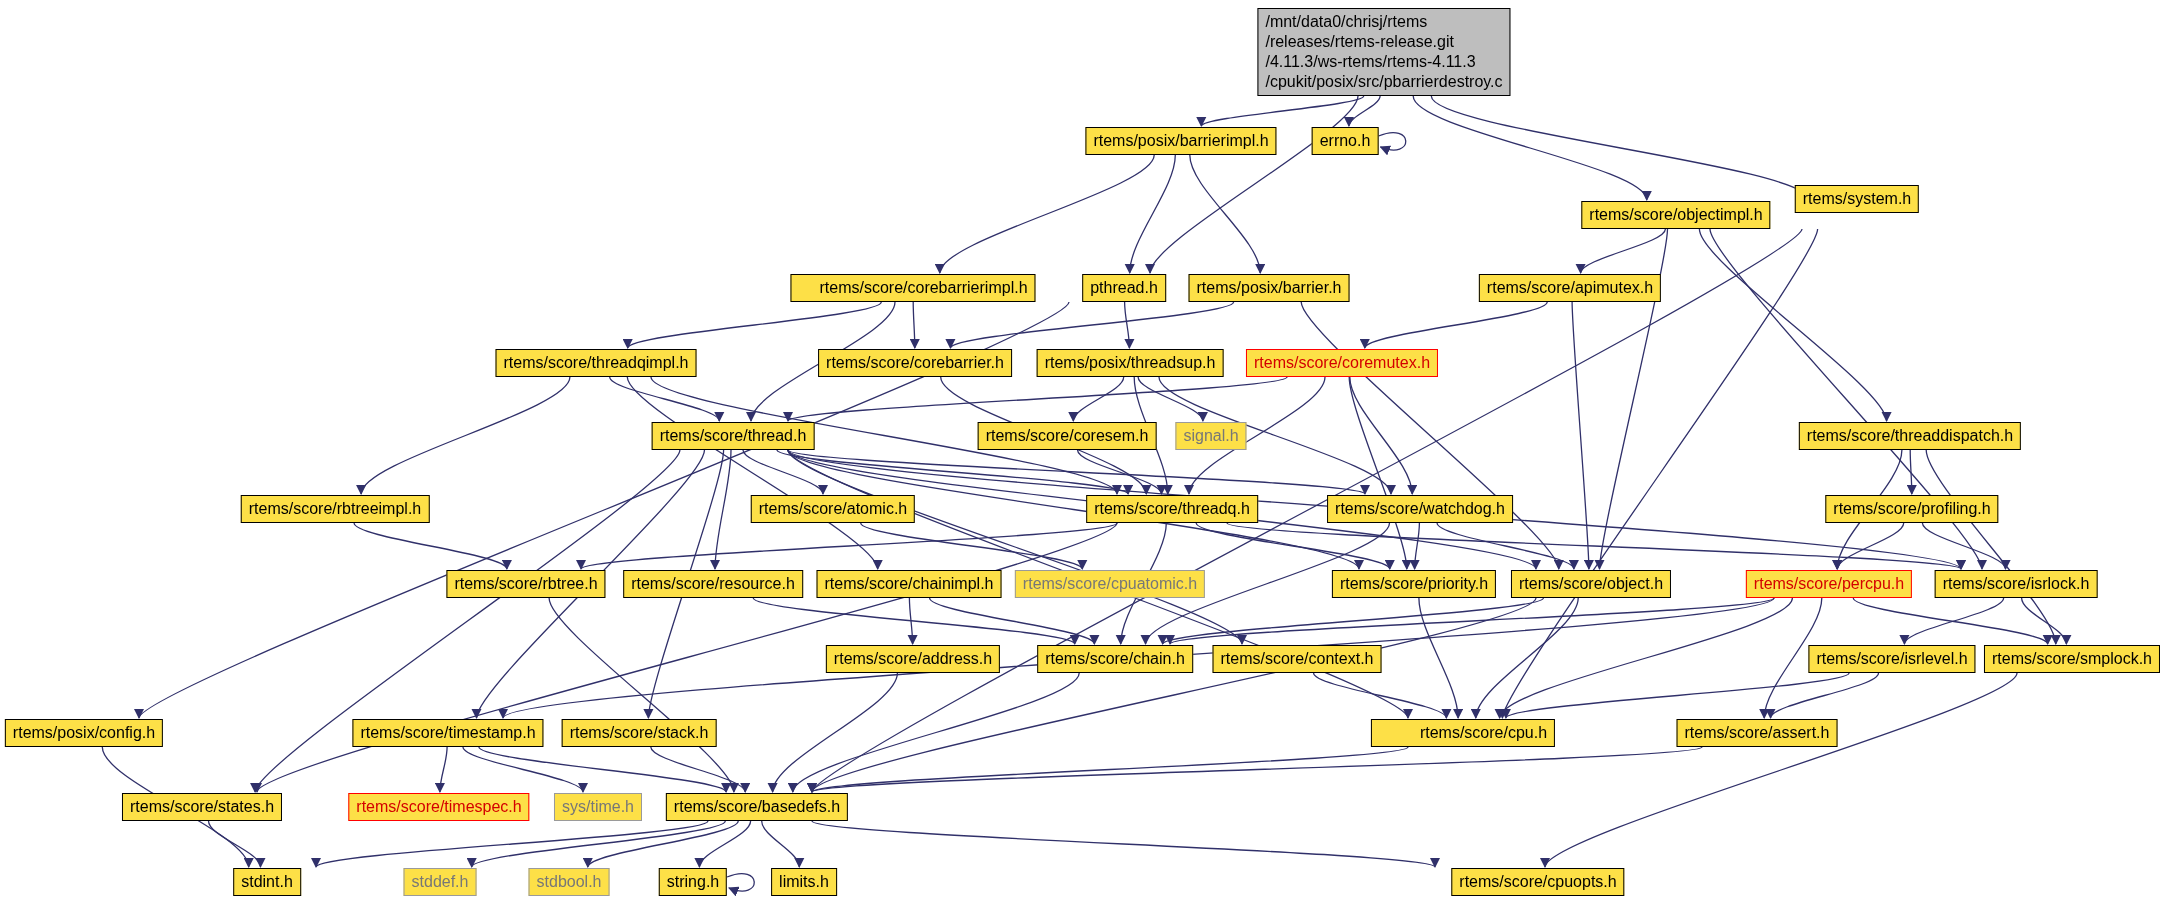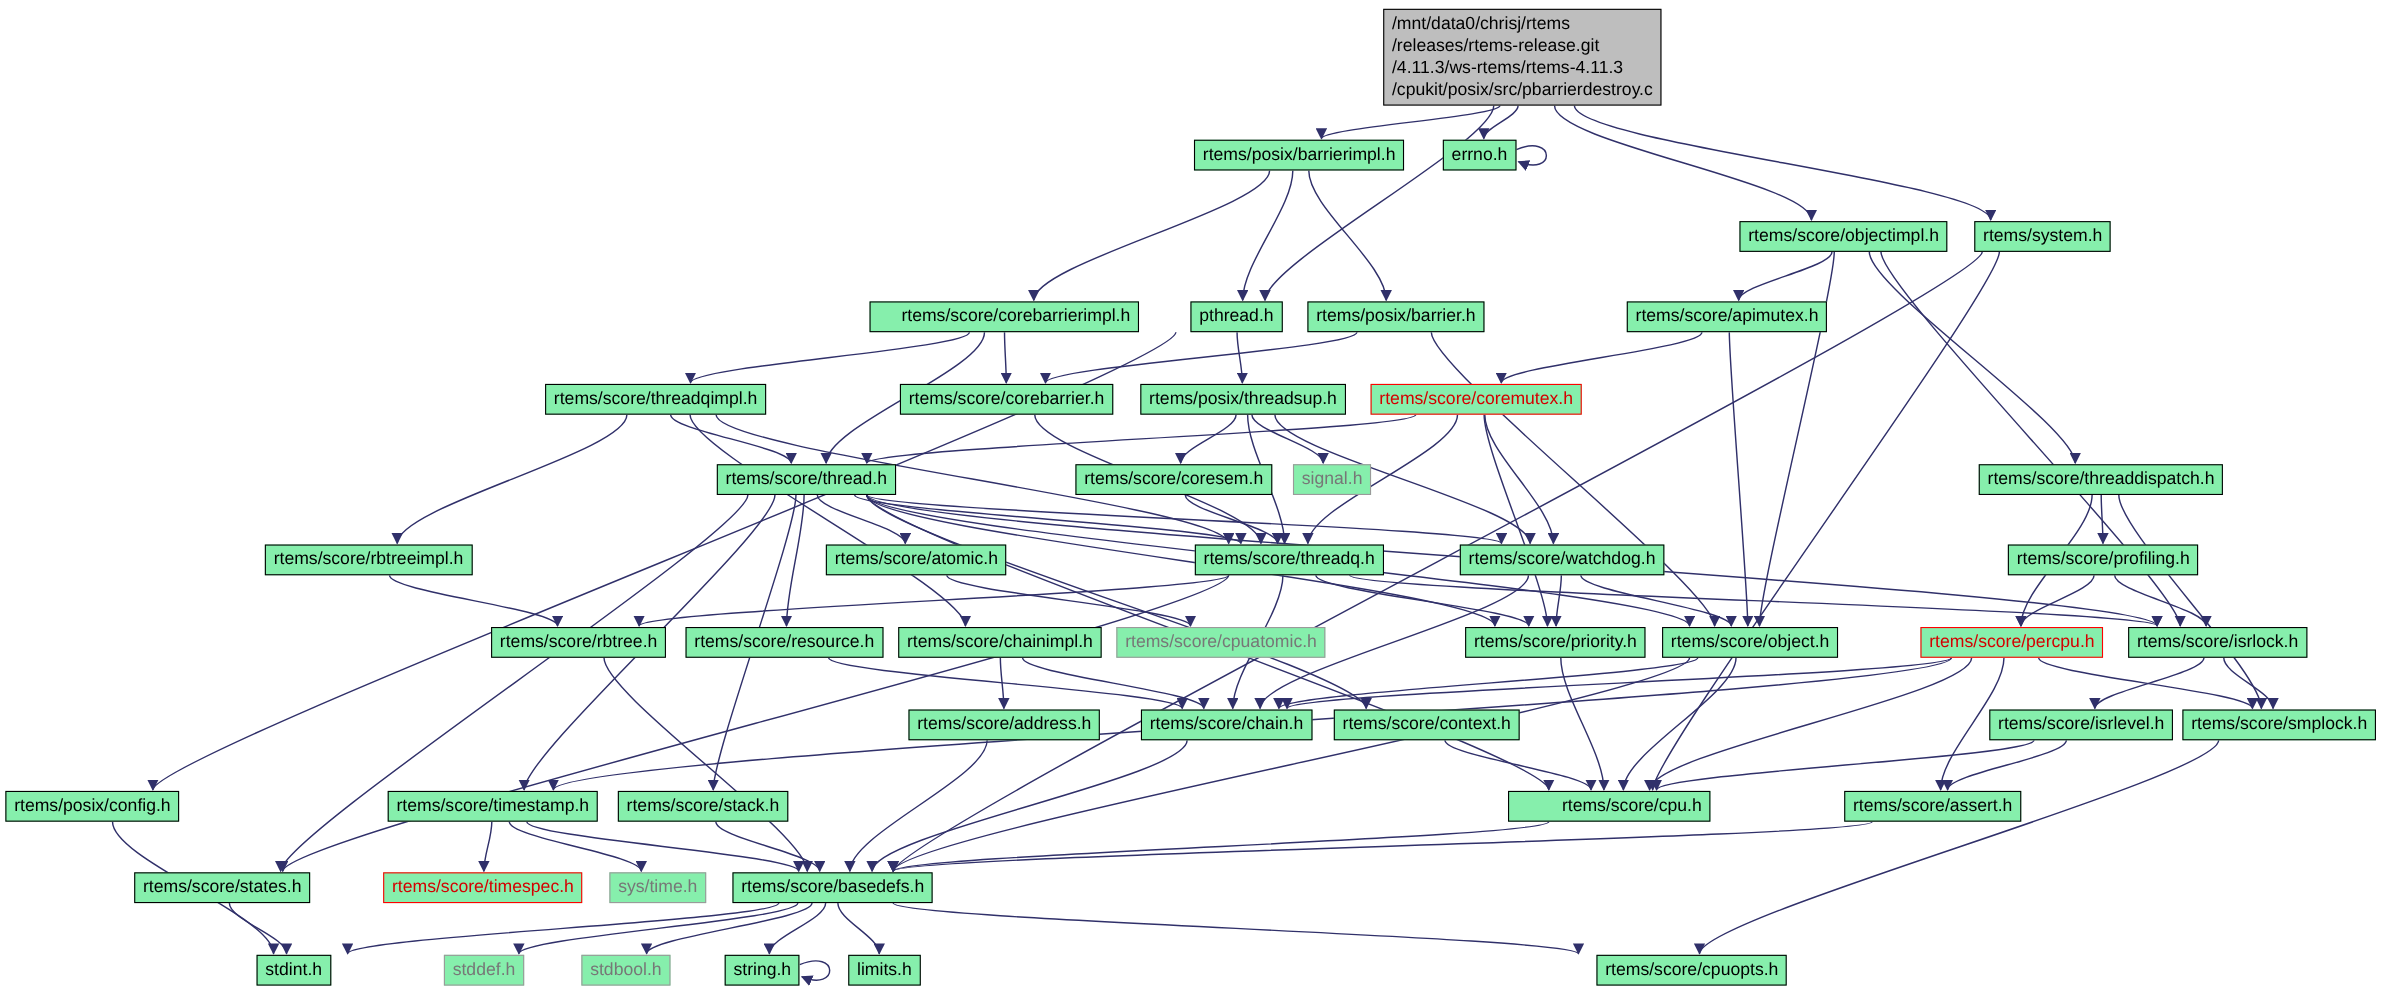--- a/index.html
+++ b/index.html
@@ -9,21 +9,21 @@
     background:#ffffff;
     font-family:"Liberation Sans", sans-serif;
     font-size:16px;
     overflow:hidden;
   }
   #edges{position:absolute;left:0;top:0;width:2171px;height:903px;}
   .node{
     position:absolute;
     transform:translateX(-50%);
     border:1px solid #000000;
-    background:#86efac;
+    background:#fde047;
     color:#000000;
     padding:3px 7px;
     white-space:nowrap;
     line-height:1.25;
     box-sizing:border-box;
   }
   .node.root{
     background:#bebebe;
     white-space:pre-line;
     text-align:left;
@@ -153,21 +153,21 @@
       </g>
   </svg>
 
 <div class="node root" style="left: 1384px; top: 8px;">/mnt/data0/chrisj/rtems
 /releases/rtems-release.git
 /4.11.3/ws-rtems/rtems-4.11.3
 /cpukit/posix/src/pbarrierdestroy.c</div>
     <div class="node normal" style="left: 1181px; top: 127px;">rtems/posix/barrierimpl.h</div>
     <div class="node normal" style="left: 1345px; top: 127px;">errno.h</div>
     <div class="node normal" style="left: 1676px; top: 201px;">rtems/score/objectimpl.h</div>
-    <div class="node normal" style="left: 1857px; top: 201px; text-align: right;">rtems/system.h</div>
+    <div class="node normal" style="left: 1857px; top: 185px; text-align: right;">rtems/system.h</div>
     <div class="node normal" style="left: 913px; top: 274px; padding-left: 28px;">rtems/score/corebarrierimpl.h</div>
     <div class="node normal" style="left: 1124px; top: 274px;">pthread.h</div>
     <div class="node normal" style="left: 1269px; top: 274px;">rtems/posix/barrier.h</div>
     <div class="node normal" style="left: 1570px; top: 274px;">rtems/score/apimutex.h</div>
     <div class="node normal" style="left: 596px; top: 349px;">rtems/score/threadqimpl.h</div>
     <div class="node normal" style="left: 915px; top: 349px;">rtems/score/corebarrier.h</div>
     <div class="node normal" style="left: 1130px; top: 349px;">rtems/posix/threadsup.h</div>
     <div class="node red" style="left: 1342px; top: 349px;">rtems/score/coremutex.h</div>
     <div class="node normal" style="left: 733px; top: 422px;">rtems/score/thread.h</div>
     <div class="node normal" style="left: 1067px; top: 422px;">rtems/score/coresem.h</div>

